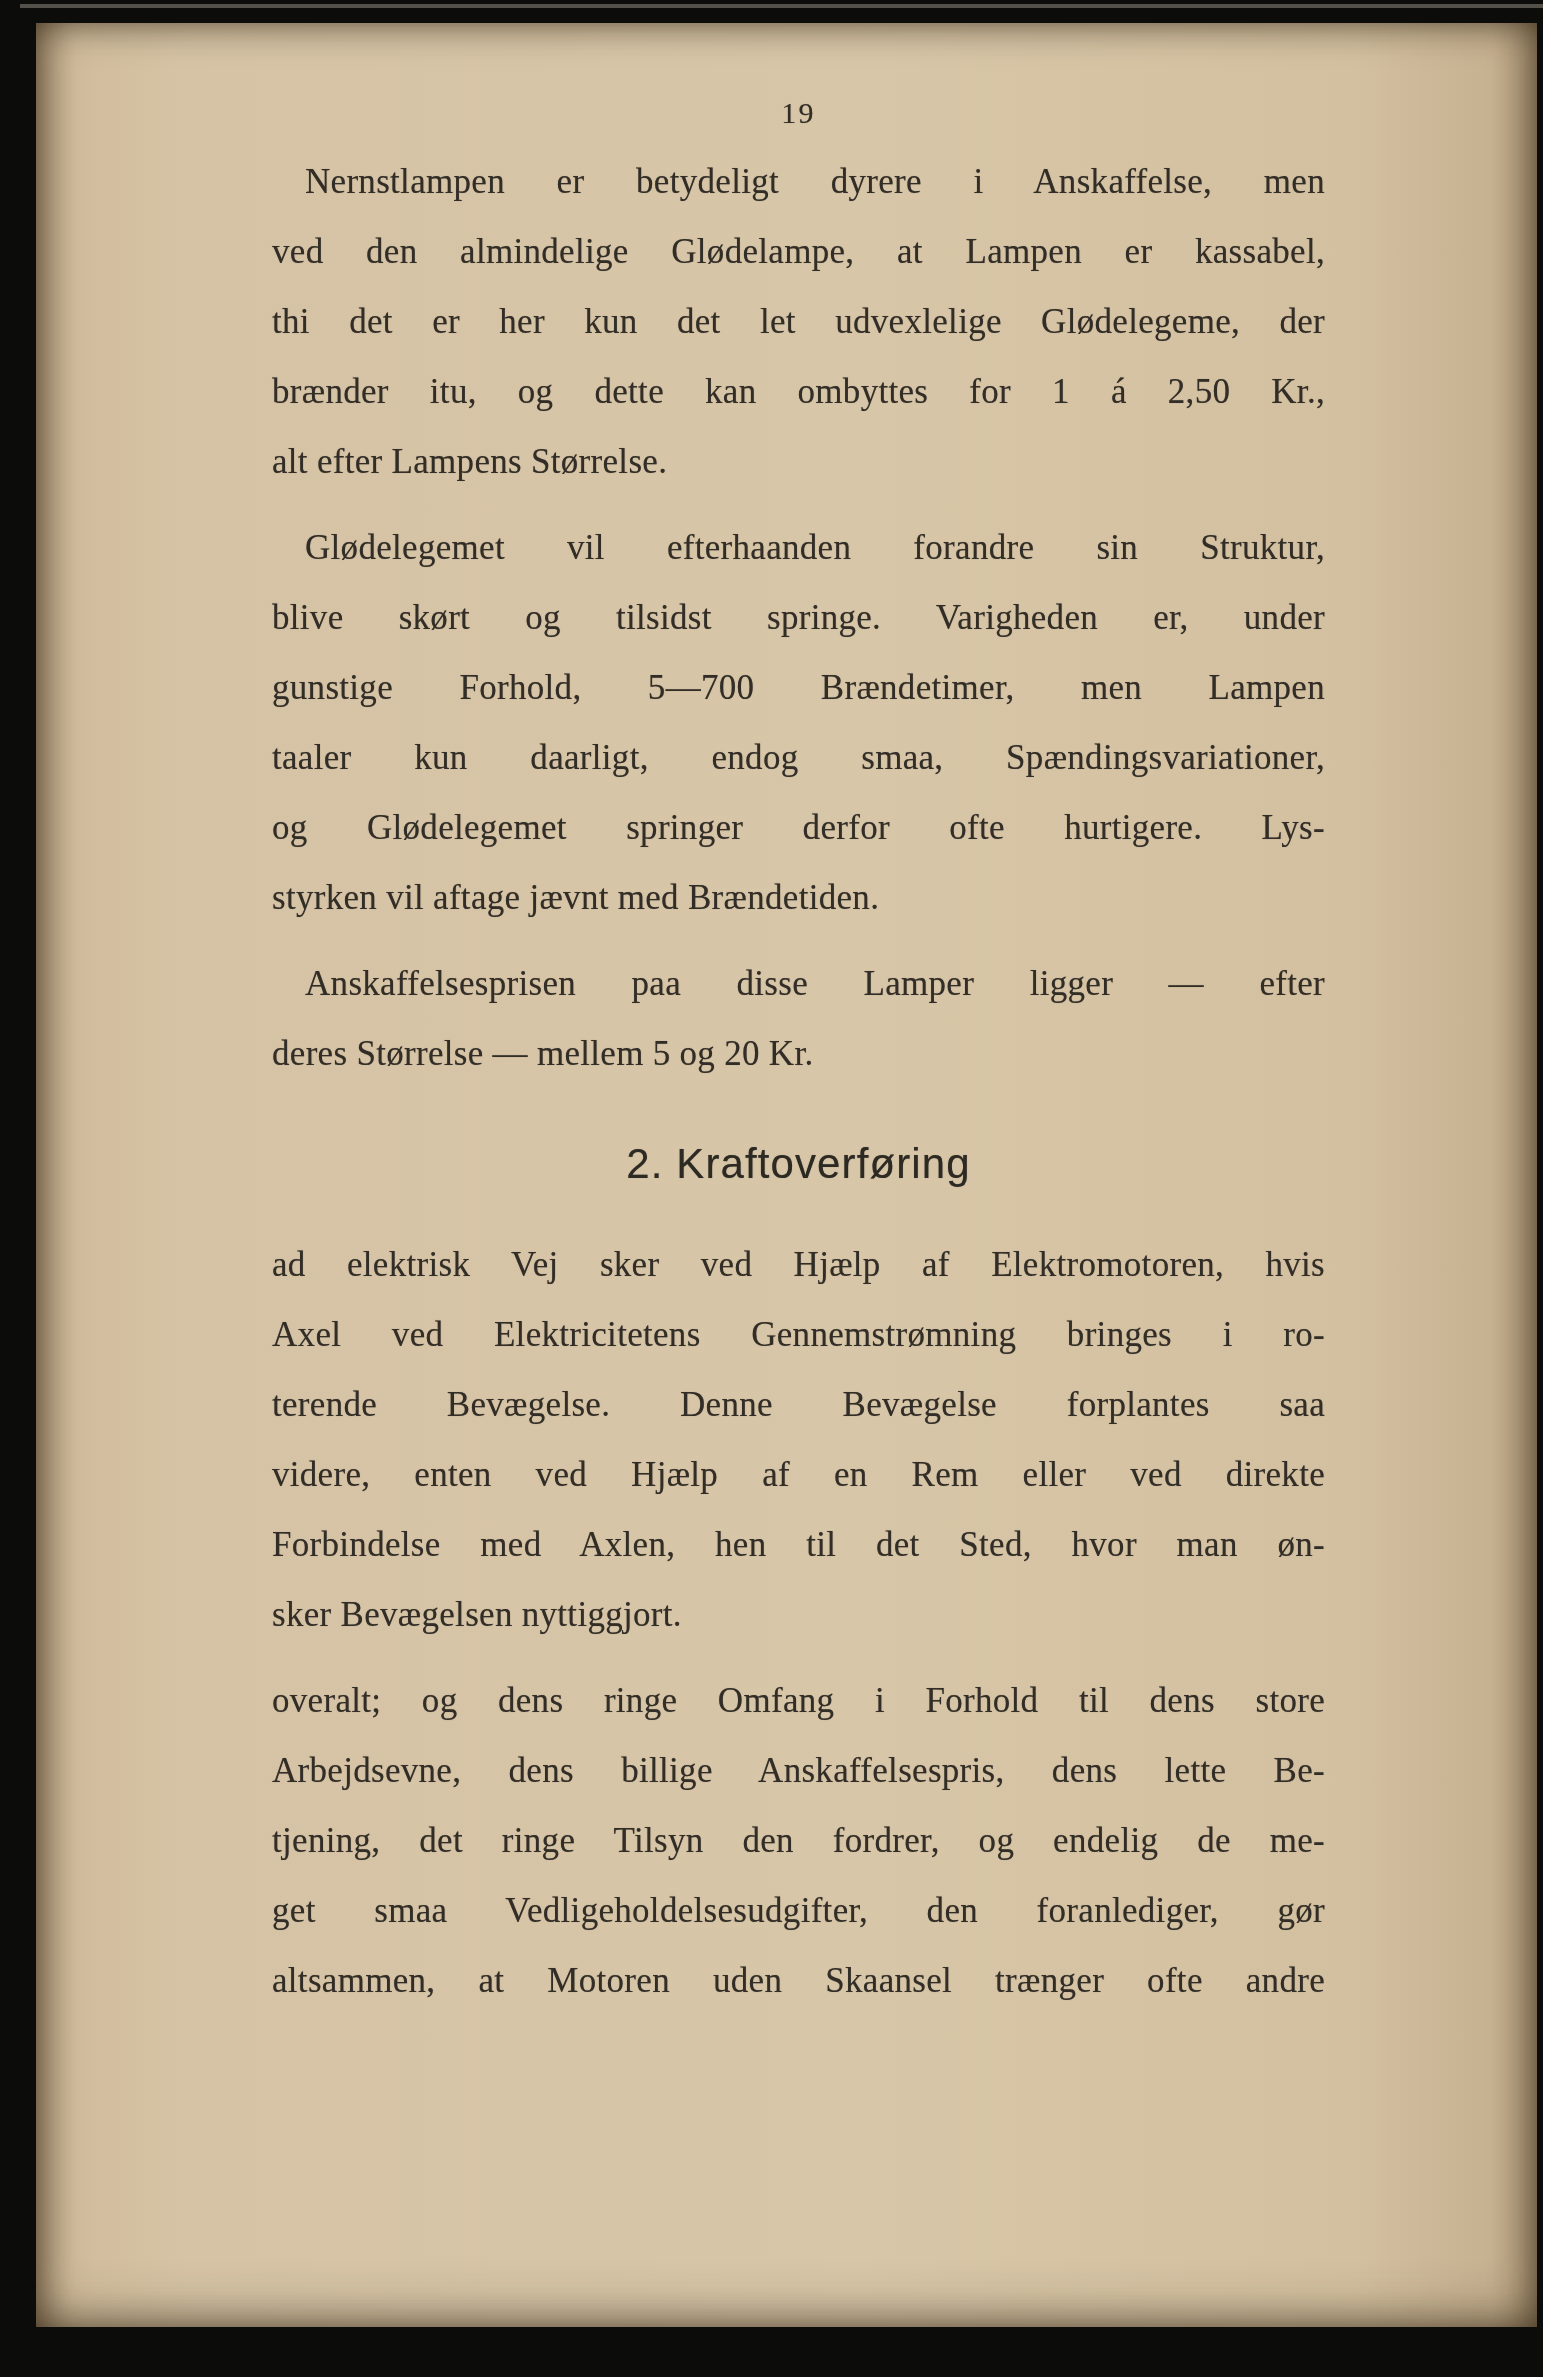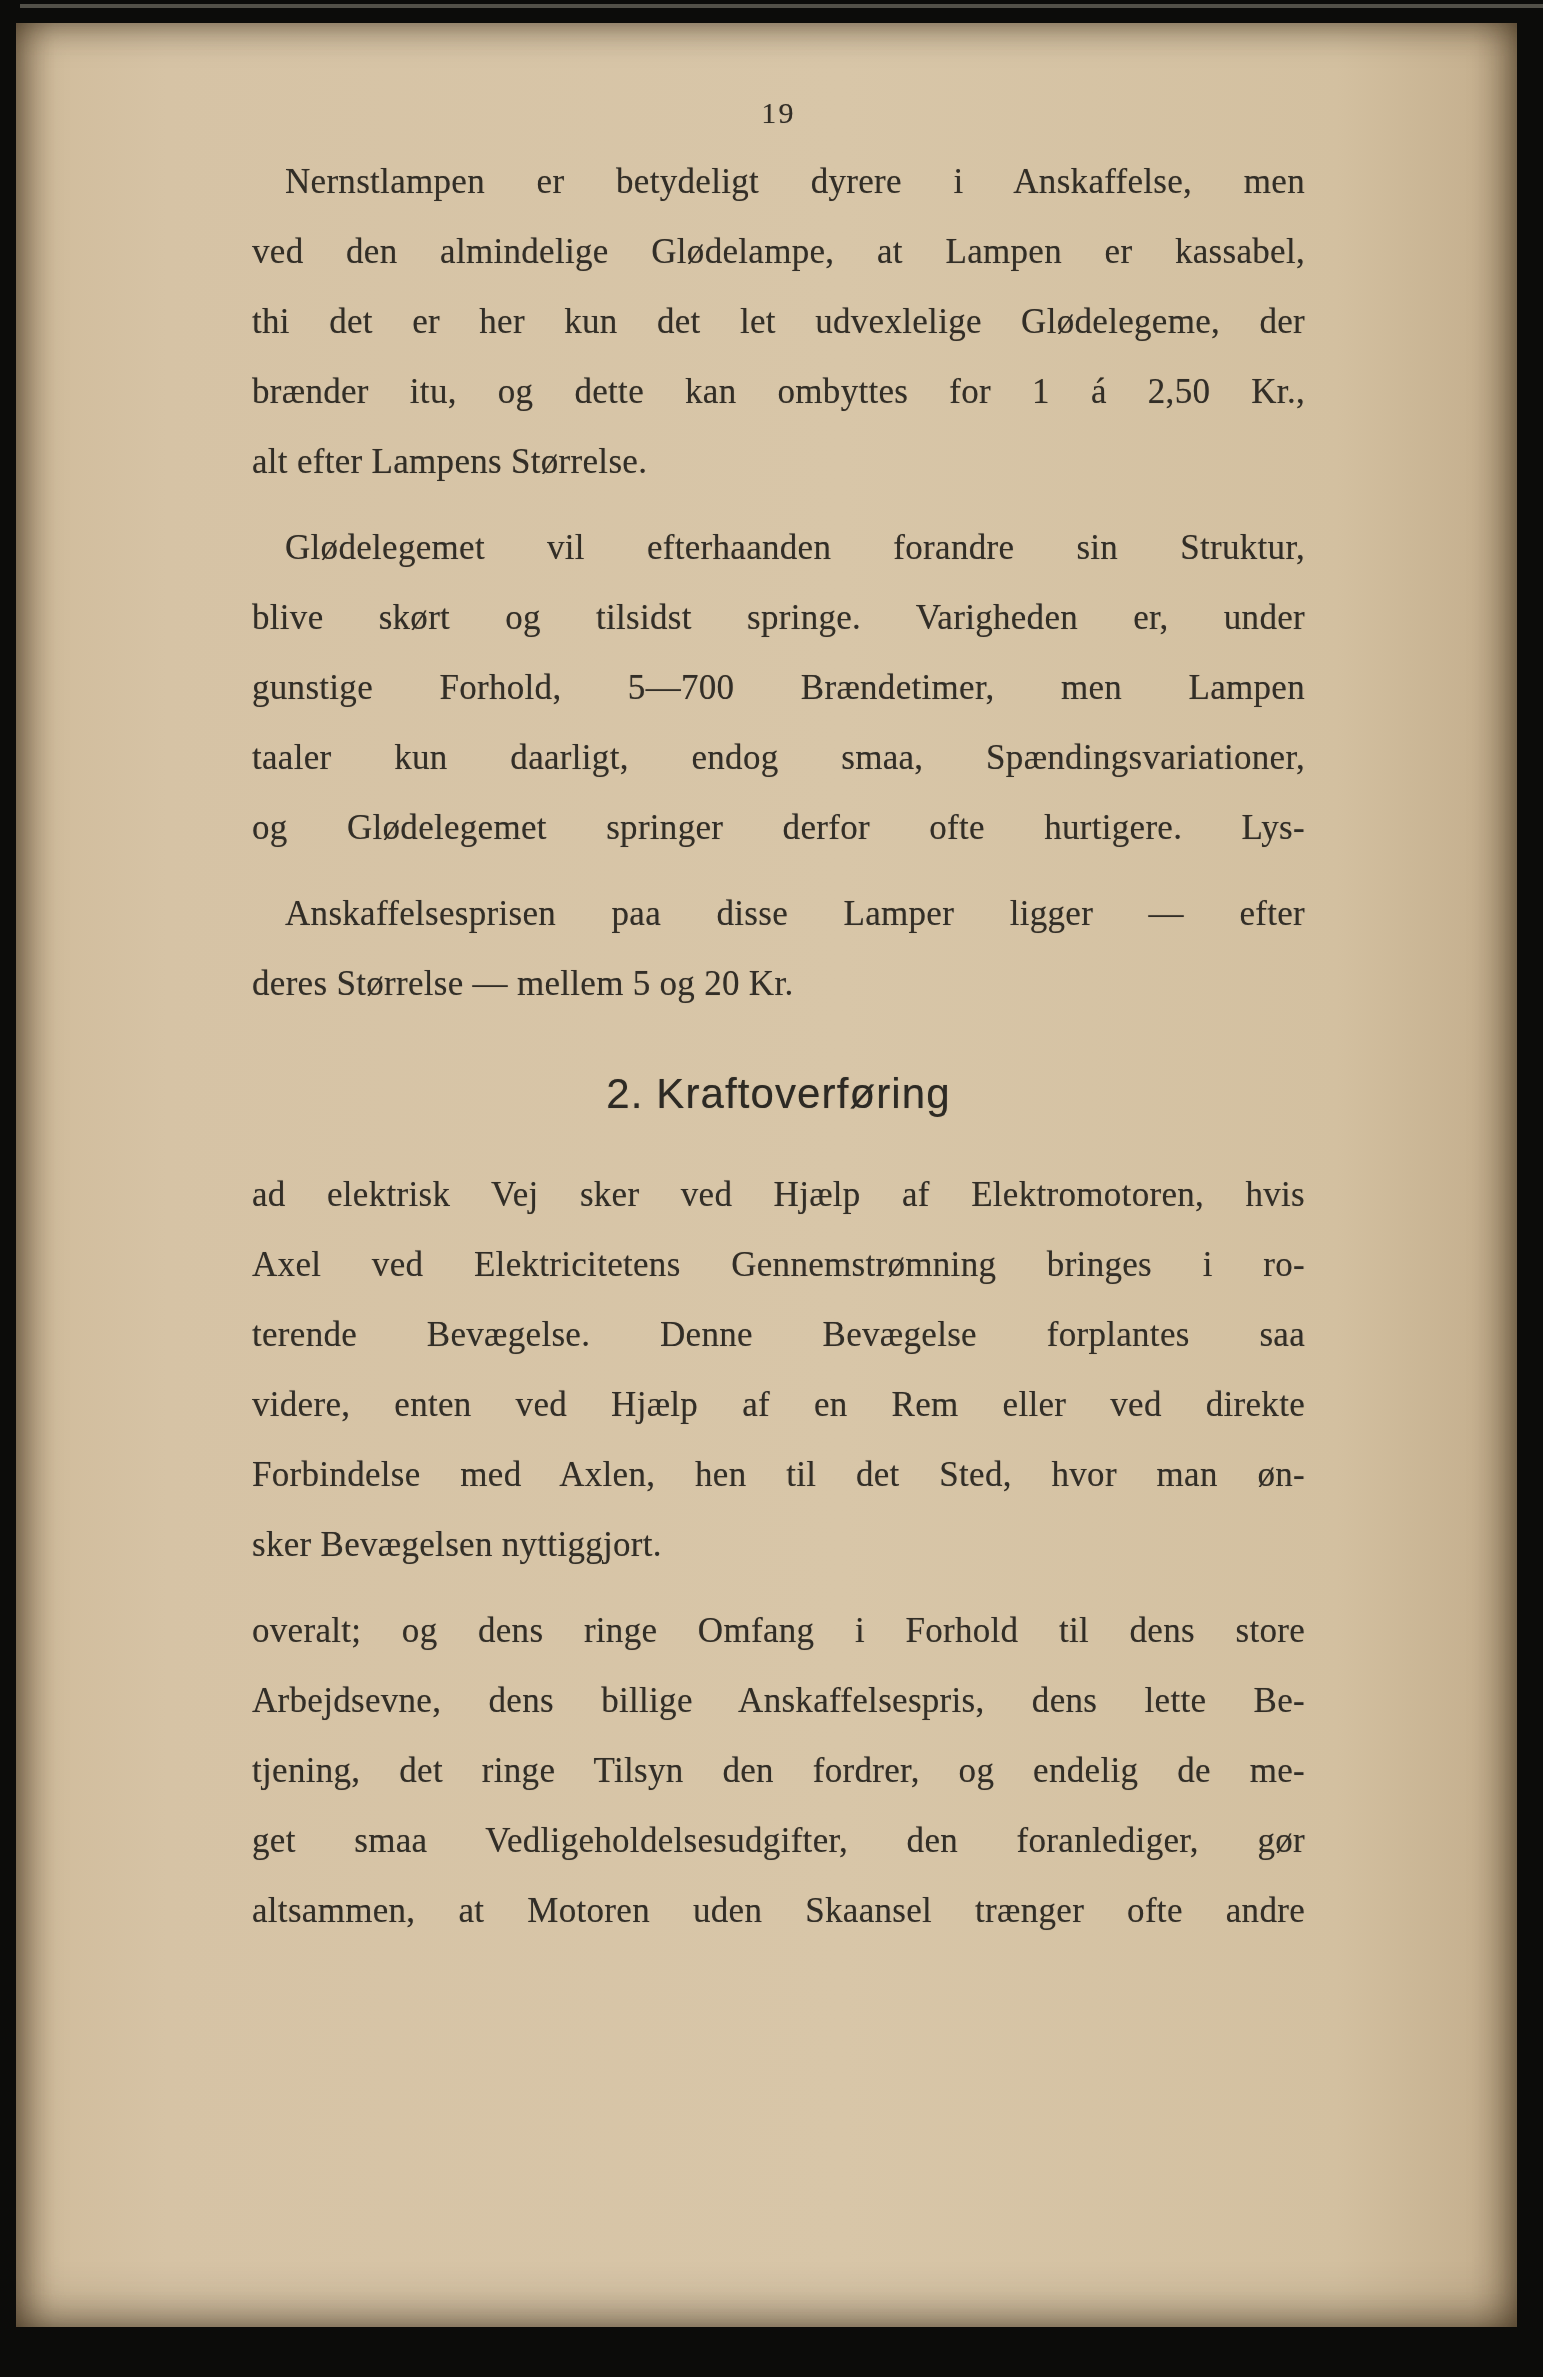--- a/index.html
+++ b/index.html
@@ -19,21 +19,21 @@
     position: absolute;
     top: 3.8px;
     left: 20px;
     width: 1523px;
     height: 3.8px;
     background: #8d887c;
     opacity: 0.55;
   }
   .paper {
     position: absolute;
-    left: 16px;
+    left: 36px;
     top: 23px;
     width: 1501px;
     height: 2304px;
     background:
       linear-gradient(90deg,
         #bfa988 0%,
         #d1bd9d 2.5%,
         #d6c3a5 10%,
         #d8c6a8 55%,
         #d3c0a0 88%,
@@ -106,20 +106,21 @@
             <div class="line">thi det er her kun det let udvexlelige Glødelegeme, der</div>
             <div class="line">brænder itu, og dette kan ombyttes for 1 á 2,50 Kr.,</div>
             <div class="line no-justify">alt efter Lampens Størrelse.</div>
           </div>
           <div class="paragraph">
             <div class="line indent">Glødelegemet vil efterhaanden forandre sin Struktur,</div>
             <div class="line">blive skørt og tilsidst springe. Varigheden er, under</div>
             <div class="line">gunstige Forhold, 5—700 Brændetimer, men Lampen</div>
             <div class="line">taaler kun daarligt, endog smaa, Spændingsvariationer,</div>
             <div class="line">og Glødelegemet springer derfor ofte hurtigere. Lys-</div>
+            <div class="line no-justify">styrken vil aftage jævnt med Brændetiden.</div>
           </div>
           <div class="paragraph">
             <div class="line indent">Anskaffelsesprisen paa disse Lamper ligger — efter</div>
             <div class="line no-justify">deres Størrelse — mellem 5 og 20 Kr.</div>
           </div>
           <div class="heading">2. Kraftoverføring</div>
           <div class="paragraph">
             <div class="line">ad elektrisk Vej sker ved Hjælp af Elektromotoren, hvis</div>
             <div class="line">Axel ved Elektricitetens Gennemstrømning bringes i ro-</div>
             <div class="line">terende Bevægelse. Denne Bevægelse forplantes saa</div>

